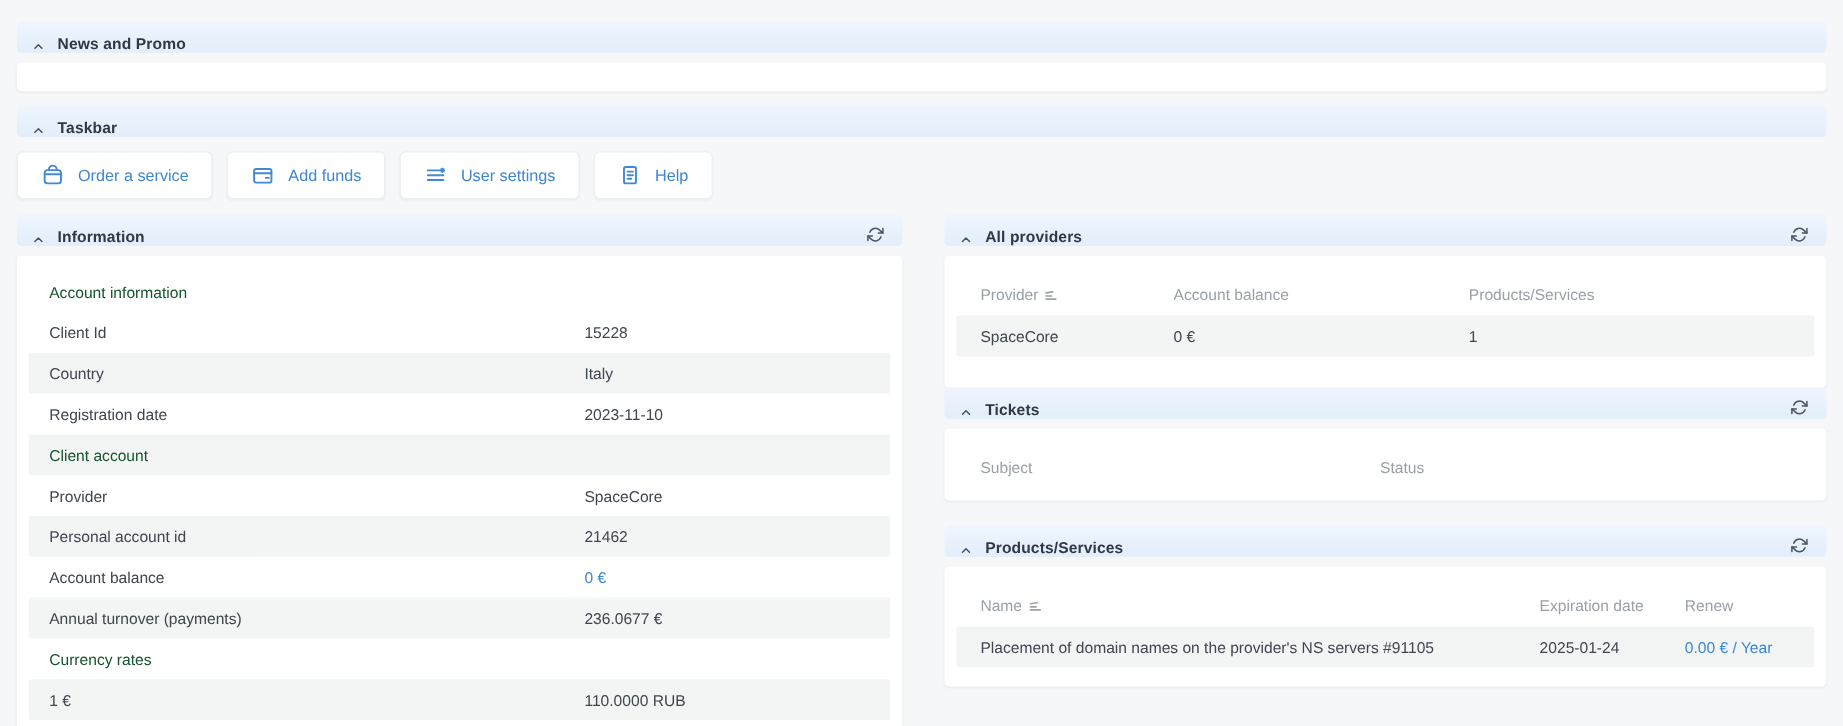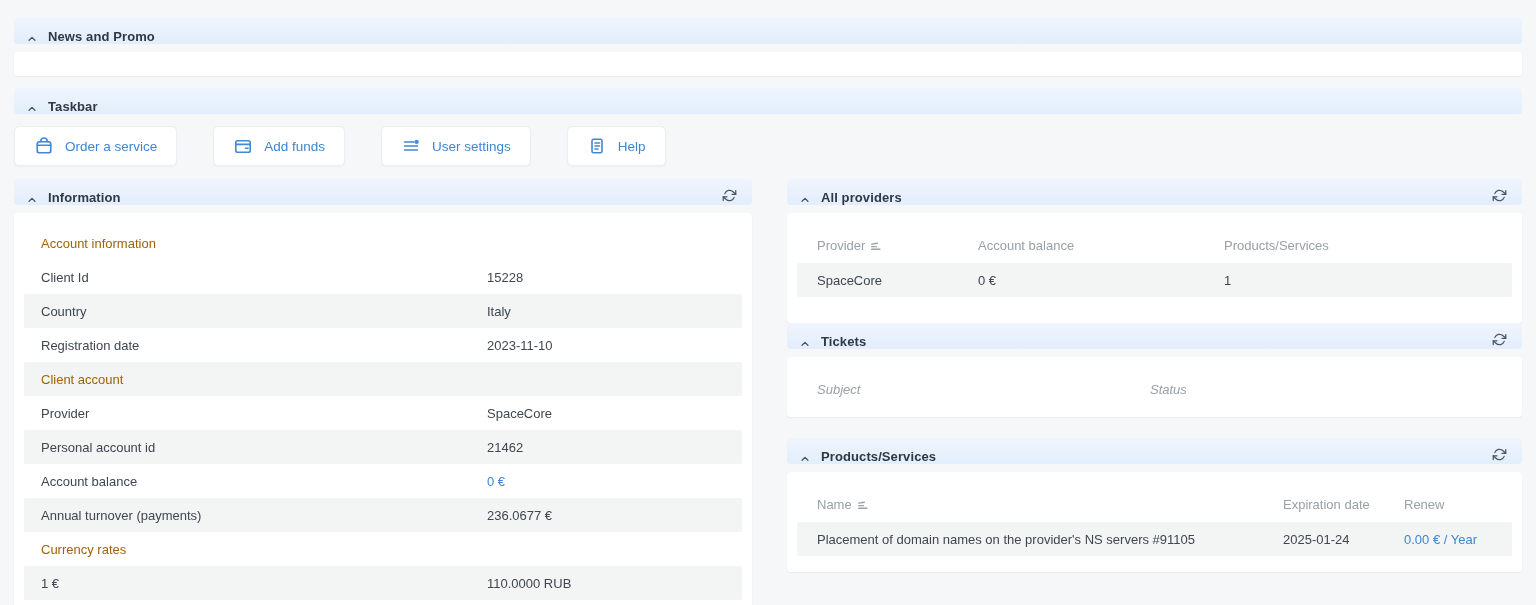--- a/index.html
+++ b/index.html
@@ -28,21 +28,21 @@
   .refresh {
     margin-left: auto; background: none; border: 0; padding: 2px;
     color: #4a5663; cursor: pointer; display: flex; align-items: center;
   }
 
   .news-strip {
     height: 24px; background: #fff; border-radius: 4px;
     box-shadow: 0 1px 2px rgba(0,0,0,.05); margin: 8px 0 12px;
   }
 
-  .taskbar-row { display: flex; gap: 36px; margin-top: 12px; height: 40px; }
+  .taskbar-row { display: flex; gap: 12px; margin-top: 12px; height: 40px; }
   .task-btn {
     display: flex; align-items: center; gap: 11px; padding: 0 19px;
     background: #fff; border: 1px solid #eceef1; border-radius: 5px;
     box-shadow: 0 1px 2px rgba(0,0,0,.04);
     color: #3e86d0; font-family: inherit; font-size: 13.5px; cursor: pointer;
     white-space: nowrap;
   }
   .task-btn .ticon { display: flex; color: #4189d2; }
 
   .main { display: grid; grid-template-columns: 738px 735px; column-gap: 35px; margin-top: 13px; align-items: start; }
@@ -54,37 +54,37 @@
   }
 
   
   .info-body { height: 410px; padding-top: 13px; }
   .irow {
     height: 34px; margin: 0 10px; padding: 0 17px;
     display: grid; grid-template-columns: 446px 1fr; align-items: center;
     border-radius: 2px;
   }
   .irow:nth-child(2n+3) { background: #f3f4f4; }
-  .irow.section { grid-template-columns: 1fr; color: #a16207; }
+  .irow.section { grid-template-columns: 1fr; color: #14532d; }
   .link { color: #3e86d0; cursor: pointer; text-decoration: none; }
 
   
   .tbody-providers { height: 110px; padding: 14px 10px 0; }
   .tbody-tickets   { height: 60px;  padding: 14px 10px 0; }
   .tbody-products  { height: 100px; padding: 14px 10px 0; }
   .thead {
     display: grid; height: 36px; align-items: center; padding: 0 20px;
     color: #99a0a7;
   }
   .trow {
     display: grid; height: 34px; align-items: center; padding: 0 20px;
     background: #f3f4f4; border-radius: 2px; cursor: pointer;
   }
   .g-prov { grid-template-columns: 161px 246px 1fr; }
-  .g-tick { grid-template-columns: 333px 1fr; font-style: italic; }
+  .g-tick { grid-template-columns: 333px 1fr; }
   .g-prod { grid-template-columns: 466px 121px 1fr; }
   .col-h { display: flex; align-items: center; gap: 5px; }
   .col-h.sortable { cursor: pointer; }
   .sort { display: flex; color: #9aa1a8; margin-top: 2px; }
 
   .mt-tickets { margin-top: 0; }
   .mt-products { margin-top: 21px; }
 </style>
 </head>
 <body>

